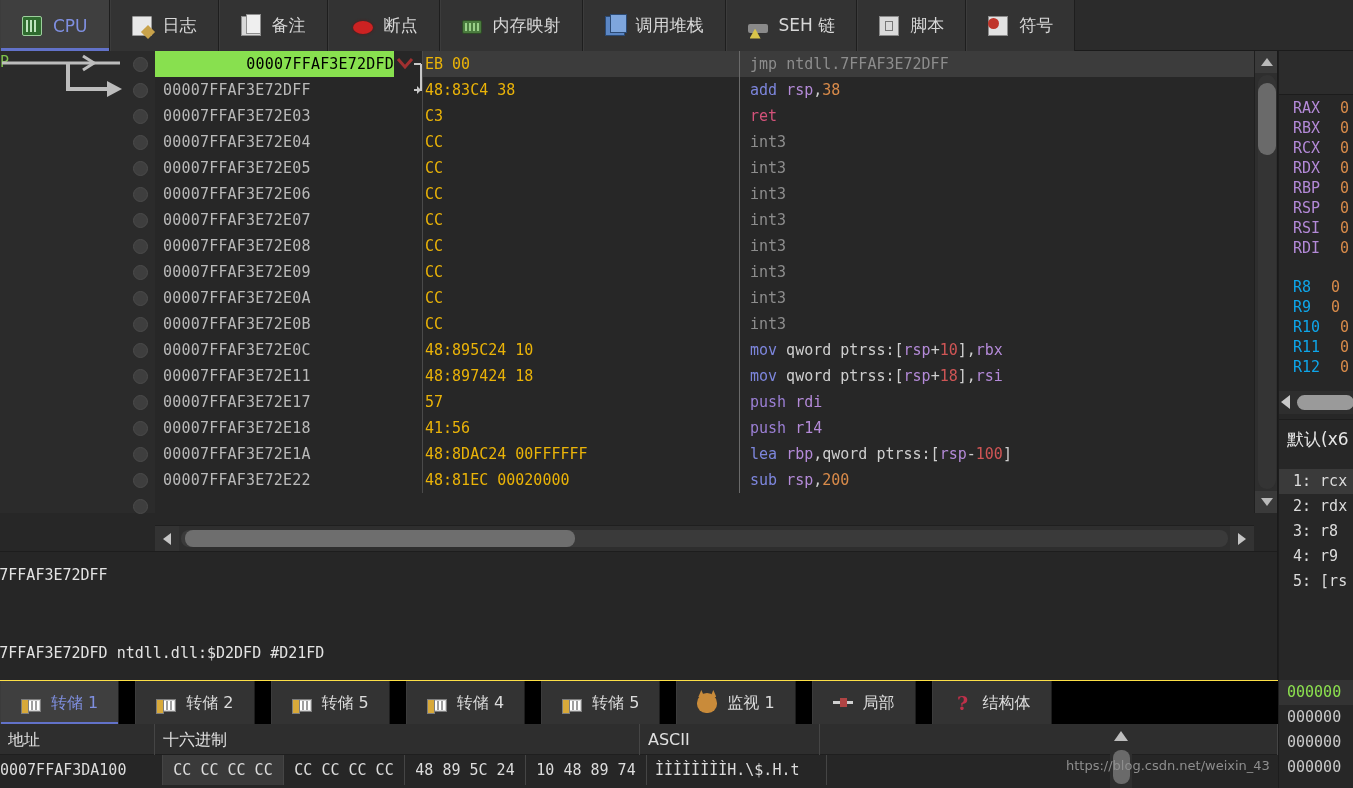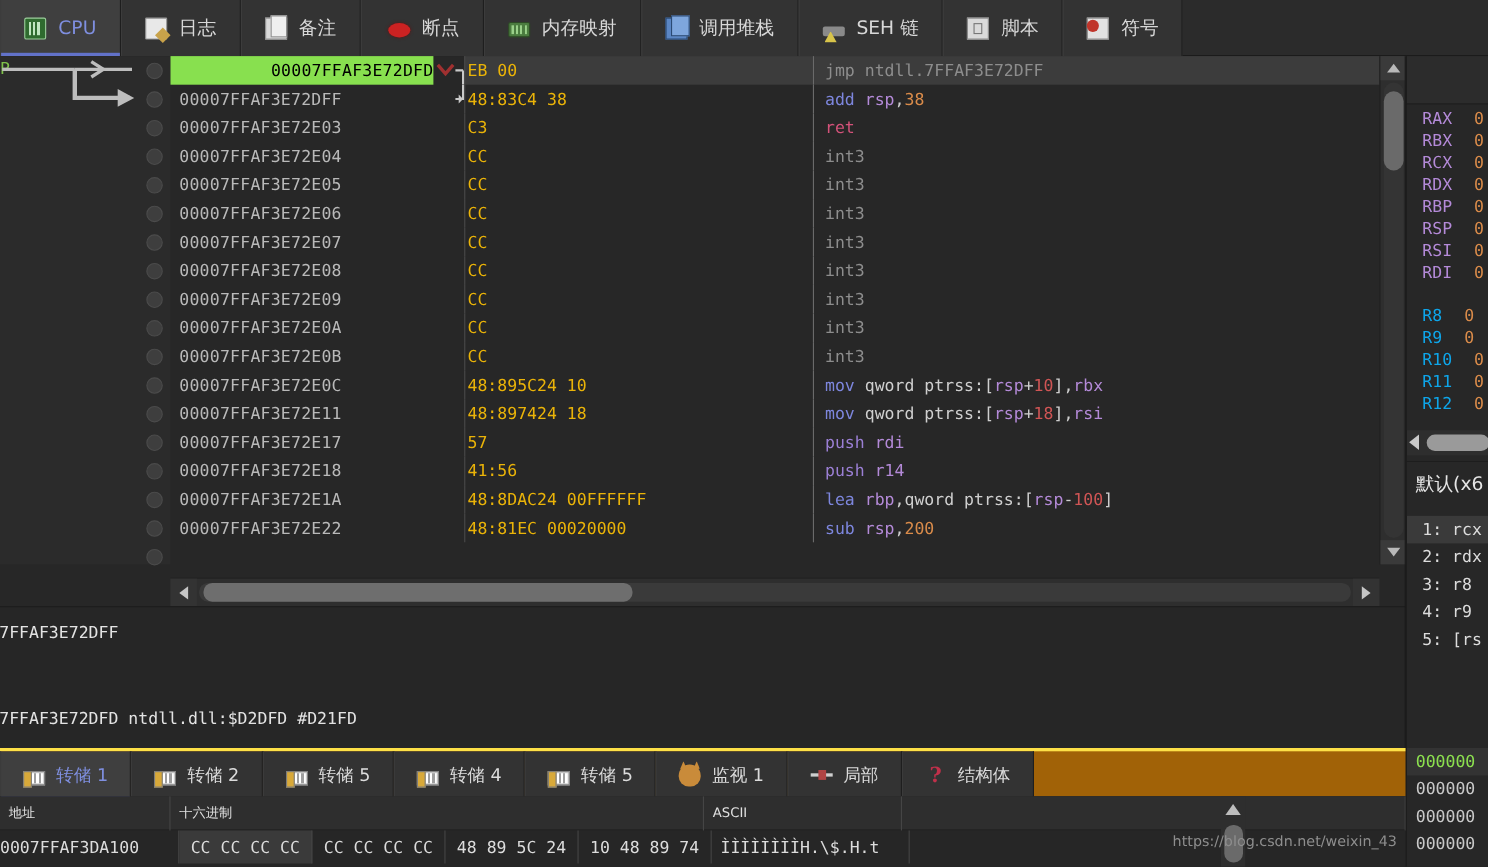--- a/index.html
+++ b/index.html
@@ -189,40 +189,41 @@
      color:#e6e6e6; font-size:17px; font-family:"DejaVu Sans",sans-serif;
      padding:8px 0 0 8px; white-space:nowrap; border-top:1px solid #1d1d1d; }
   .arg-list { position:absolute; top:418px; left:0; right:0; }
   .arg-item { height:25px; line-height:25px; font-size:15px; color:#dcdcdc;
     padding-left:14px; white-space:nowrap; }
   .arg-item.sel { background:#3a3a3a; }
 
   
   .dumptabs {
     position:absolute; left:0; top:680px; width:1278px; height:44px;
-    background:#a16207; display:flex; align-items:stretch;
-    border-top:3px solid #fde047;
+    background:#000000; display:flex; align-items:stretch;
+    border-top:1px solid #fde047;
+    gap:16px;
   }
   .dtab {
     position:relative; display:flex; align-items:center; gap:10px;
     padding:0 20px; height:44px; background:#333333;
     border-right:1px solid #1e1e1e; border-left:1px solid #3b3b3b;
     color:#dcdcdc; font-size:16px; font-family:"DejaVu Sans",sans-serif;
     white-space:nowrap; cursor:default;
   }
   .dtab.active { background:#3f3f3f; color:#7f8fe0; }
   .dtab .tab-underline { background:#6272c9; }
   .dtab:not(.active) .tab-underline { display:none; }
 
   
   .dump { position:absolute; left:0; top:724px; width:1278px; height:64px;
           background:#262626; }
   .dump-head { display:flex; height:31px; background:#2e2e2e;
                border-bottom:1px solid #1f1f1f; }
-  .dh { height:31px; line-height:31px; font-size:12px; color:#e0e0e0;
+  .dh { height:31px; line-height:31px; font-size:16px; color:#e0e0e0;
         font-family:"DejaVu Sans",sans-serif; padding-left:8px;
         border-right:1px solid #454545; }
   .dump-row { display:flex; height:30px; }
   .dc { height:30px; line-height:30px; font-size:15px; color:#dcdcdc;
         border-right:1px solid #454545; white-space:nowrap; }
   .dc.grp { text-align:center; }
   .dc.sel { background:#3a3a3a; }
 
   .watermark { position:absolute; left:1066px; top:758px; color:#8e8e8e;
     font-size:13px; font-family:"DejaVu Sans",sans-serif; white-space:nowrap; }

